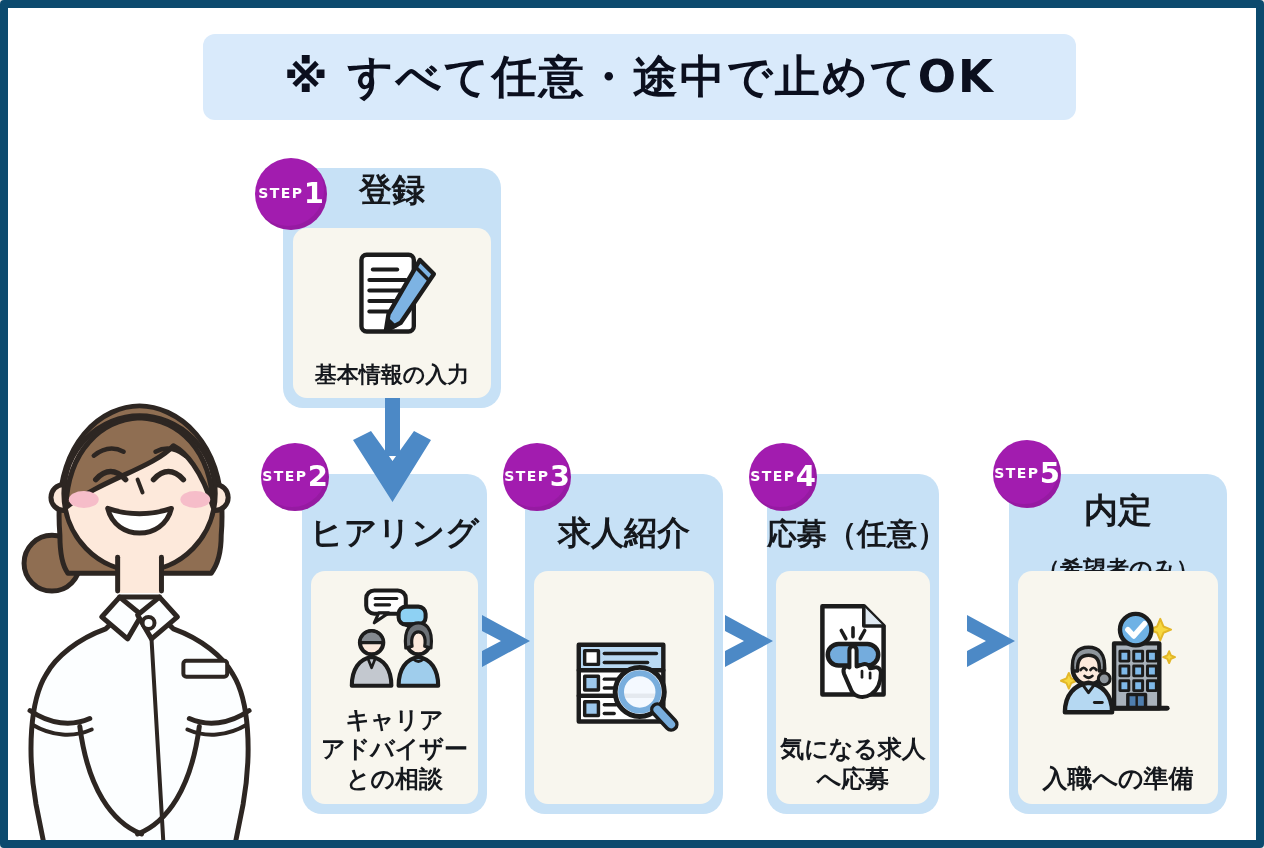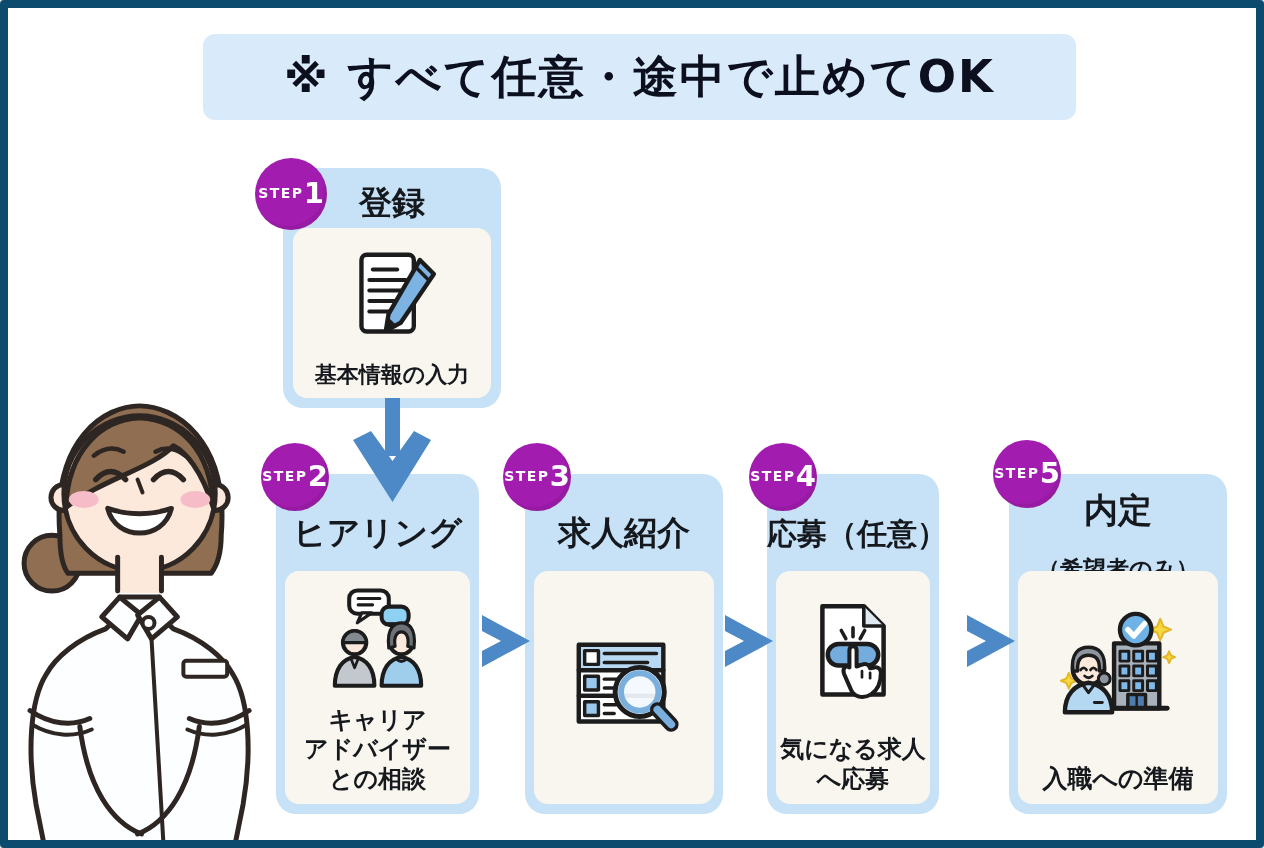--- a/index.html
+++ b/index.html
@@ -21,29 +21,29 @@
   .card-title { text-align:center; font-weight:800; color:#15181d; white-space:nowrap; }
   .panel {
     position:absolute; background:#f8f6ee; border-radius:14px;
     display:flex; flex-direction:column; align-items:center;
   }
   .icon-wrap { flex:1; display:flex; align-items:center; justify-content:center; width:100%; }
   .caption { font-weight:800; text-align:center; line-height:1.25; margin-bottom:10px; white-space:nowrap; }
 
   
   .card1 { left:275px; top:160px; width:218px; height:240px; }
-  .card1 .card-title { padding-top:13px; font-size:33px; }
+  .card1 .card-title { font-size:33px; }
   .card1 .panel { left:10px; right:10px; top:60px; bottom:10px; }
   .card1 .caption { font-size:22px; }
 
   
   .flow-card { top:466px; height:340px; }
   .flow-card .panel { left:9px; right:9px; top:97px; bottom:10px; }
   .flow-card .caption { font-size:24px; }
-  .card2 { left:268px; width:203px; }
+  .card2 { left:294px; width:185px; }
   .card3 { left:517px; width:198px; }
   .card4 { left:759px; width:172px; }
   .card5 { left:1001px; width:218px; }
   .card2 .card-title, .card3 .card-title { padding-top:37px; font-size:33px; }
   .card4 .card-title { padding-top:40px; font-size:30px; }
   .card5 .title-main { padding-top:14px; font-size:34px; text-align:center; font-weight:800; }
   .card5 .title-sub  { font-size:23px; text-align:center; font-weight:800; margin-top:20px; }
   .card5 .caption { font-size:25px; }
   .card2 .caption { line-height:1.22; }
 

